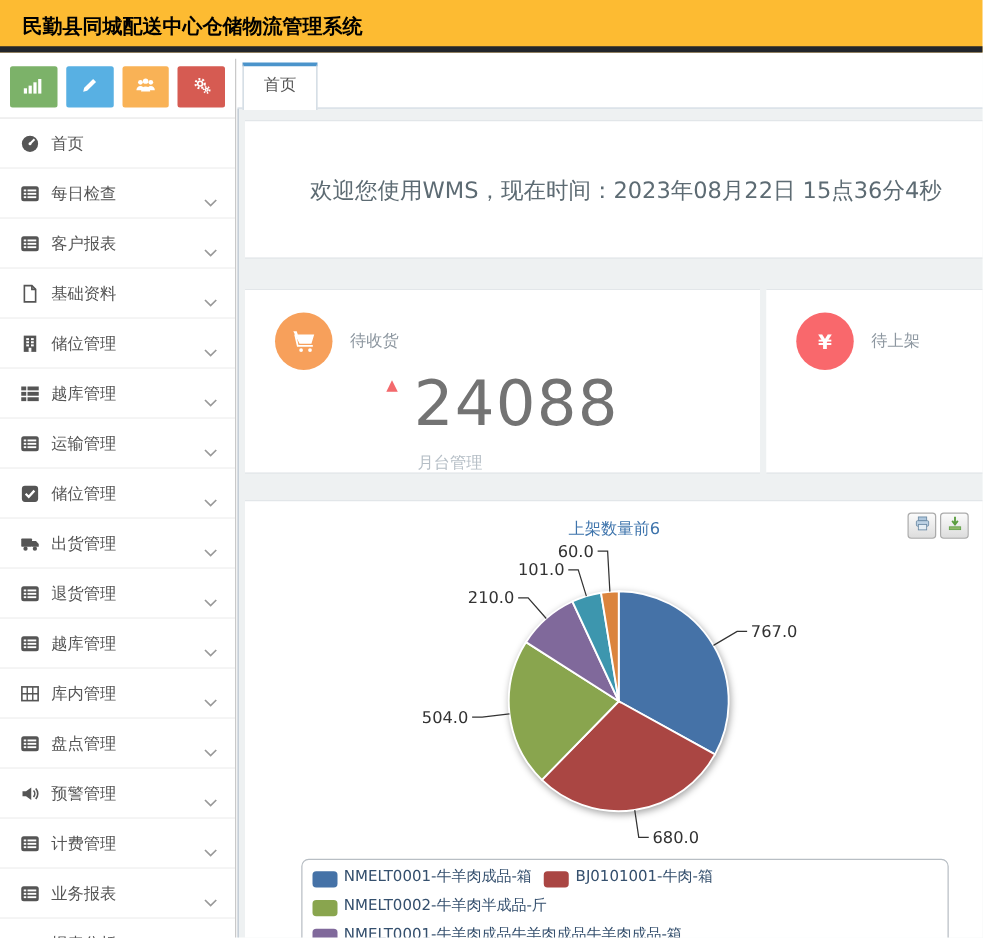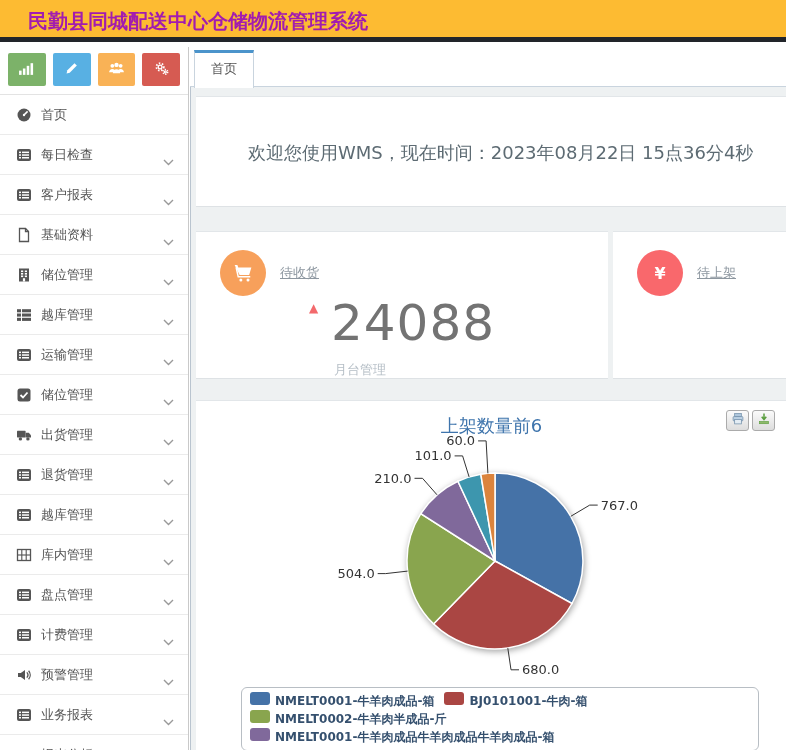--- a/index.html
+++ b/index.html
@@ -2,22 +2,22 @@
 <html><head>
 <meta charset="utf-8">
 <style>
   * { margin:0; padding:0; box-sizing:border-box; }
   html,body { width:786px; height:750px; overflow:hidden; background:#fff;
     font-family:"DejaVu Sans","Liberation Sans",sans-serif; }
 
   
   .app-header { position:absolute; left:0; top:0; width:786px; height:42px;
     background:#FDBB32; border-bottom:5px solid #22252A; }
-  .app-title { display:block; line-height:42px; padding-left:28px;
-    font-size:20px; font-weight:bold; color:#a21caf; }
+  .app-title { display:block; line-height:42px; padding-left:18px;
+    font-size:16px; font-weight:bold; color:#000000; }
 
   
   .sidebar { position:absolute; left:0; top:47px; width:189px; height:703px;
     background:#fff; border-right:1px solid #C9C9C9; }
   .side-toolbar { display:flex; gap:7px; padding:6px 8px 8px 8px;
     border-bottom:1px solid #E3E3E3; }
   .tool-btn { width:38px; height:33px; border:none; border-radius:2px;
     display:flex; align-items:center; justify-content:center; cursor:pointer; }
   .tool-btn svg { width:17px; height:15px; }
   .side-menu { width:100%; }
@@ -55,46 +55,46 @@
   .stat-card { background:#fff; border-top:1px solid #E2E6E9;
     border-bottom:1px solid #DEE2E5; position:relative; height:148px; }
   .stat-card.first { width:412px; }
   .stat-card.second { flex:1; }
   .stat-head { position:absolute; left:24px; top:18px; display:flex;
     align-items:center; }
   .stat-circle { width:46px; height:46px; border-radius:50%; display:flex;
     align-items:center; justify-content:center; }
   .stat-circle svg { width:20px; height:20px; }
   .stat-circle .yen { color:#fff; font-size:16px; font-weight:bold; }
-  .stat-title { margin-left:14px; font-size:13px; color:#8D97A0;text-decoration:underline; }
+  .stat-title { margin-left:14px; font-size:13px; color:#8D97A0; }
   .stat-center { position:absolute; left:0; top:62px; width:100%;
     text-align:center; }
   .value-wrap { display:inline-block; text-align:left; position:relative;
     padding-left:22px; }
   .trend-up { position:absolute; left:0; top:7px; color:#F3696C; font-size:12px; }
   .stat-value { font-size:50px; color:#737373; letter-spacing:1px; }
   .stat-sub { margin-top:9px; padding-left:3px; font-size:13px; color:#B5BEC6; }
 
   
   .chart-panel { position:absolute; left:5px; top:313px; width:591px;
     height:352px; }
   .chart-title { position:absolute; left:0; top:13px; width:100%;
-    text-align:center; font-size:18px; color:#3E74AC; }
+    text-align:center; font-size:13px; color:#3E74AC; }
   .chart-toolbar { position:absolute; right:12px; top:9px; display:flex; gap:3px; }
   .chart-tool-btn { width:23px; height:21px; border:1px solid #ABABAB;
     border-radius:3px; background:linear-gradient(#FBFBFB,#DDDDDD);
     display:flex; align-items:center; justify-content:center; cursor:pointer; }
   .chart-tool-btn svg { width:14px; height:14px; }
   .pie-svg { position:absolute; left:0; top:28px; }
   .pie-shadow { filter:drop-shadow(1px 2px 3px rgba(0,0,0,0.35)); }
   .chart-legend { position:absolute; left:45px; top:286px; width:518px;
     border:1px solid #B8BEC4; border-radius:6px; background:#fff;
     padding:4px 8px; line-height:18px; font-size:12px; color:#35506E; }
-  .legend-item { display:inline-flex; align-items:flex-start; margin-right:10px;
-    white-space:nowrap; cursor:pointer;font-weight:bold; }
+  .legend-item { display:inline-flex; align-items:flex-end; margin-right:10px;
+    white-space:nowrap; cursor:pointer; }
   .legend-swatch { display:inline-block; width:20px; height:13px;
     border-radius:3px; margin-right:5px; flex:none; }
 </style>
 </head>
 <body>
 
 <div class="app-header">
   <span class="app-title">民勤县同城配送中心仓储物流管理系统</span>
 </div>
 
@@ -328,43 +328,43 @@
             </g>
           </svg></span>
     <span class="mi-label">盘点管理</span>
     <span class="mi-chevron"><svg viewBox="0 0 11 7">
             <polyline points="1,1 5.5,5.5 10,1" fill="none" stroke="#999" stroke-width="1.4"></polyline>
           </svg></span>
   </div>
 
   <div class="menu-item">
     <span class="mi-icon"><svg viewBox="0 0 16 16">
-            <rect x="1" y="2" width="14" height="12" rx="2" fill="#555"></rect>
-            <g fill="#fff">
-              <rect x="3" y="4.6" width="2" height="1.5"></rect>
-              <rect x="6" y="4.6" width="7" height="1.5"></rect>
-              <rect x="3" y="7.3" width="2" height="1.5"></rect>
-              <rect x="6" y="7.3" width="7" height="1.5"></rect>
-              <rect x="3" y="10" width="2" height="1.5"></rect>
-              <rect x="6" y="10" width="7" height="1.5"></rect>
-            </g>
-          </svg></span>
-    <span class="mi-label">计费管理</span>
-    <span class="mi-chevron"><svg viewBox="0 0 11 7">
-            <polyline points="1,1 5.5,5.5 10,1" fill="none" stroke="#999" stroke-width="1.4"></polyline>
-          </svg></span>
-  </div>
-
-  <div class="menu-item">
-    <span class="mi-icon"><svg viewBox="0 0 16 16">
             <path d="M2 6v4h2.8L9 13V3L4.8 6z" fill="#555"></path>
             <path d="M10.8 5.4a3.8 3.8 0 0 1 0 5.2" stroke="#555" fill="none" stroke-width="1.3"></path>
             <path d="M12.6 3.8a6.3 6.3 0 0 1 0 8.4" stroke="#555" fill="none" stroke-width="1.3"></path>
           </svg></span>
     <span class="mi-label">预警管理</span>
+    <span class="mi-chevron"><svg viewBox="0 0 11 7">
+            <polyline points="1,1 5.5,5.5 10,1" fill="none" stroke="#999" stroke-width="1.4"></polyline>
+          </svg></span>
+  </div>
+
+  <div class="menu-item">
+    <span class="mi-icon"><svg viewBox="0 0 16 16">
+            <rect x="1" y="2" width="14" height="12" rx="2" fill="#555"></rect>
+            <g fill="#fff">
+              <rect x="3" y="4.6" width="2" height="1.5"></rect>
+              <rect x="6" y="4.6" width="7" height="1.5"></rect>
+              <rect x="3" y="7.3" width="2" height="1.5"></rect>
+              <rect x="6" y="7.3" width="7" height="1.5"></rect>
+              <rect x="3" y="10" width="2" height="1.5"></rect>
+              <rect x="6" y="10" width="7" height="1.5"></rect>
+            </g>
+          </svg></span>
+    <span class="mi-label">计费管理</span>
     <span class="mi-chevron"><svg viewBox="0 0 11 7">
             <polyline points="1,1 5.5,5.5 10,1" fill="none" stroke="#999" stroke-width="1.4"></polyline>
           </svg></span>
   </div>
 
   <div class="menu-item">
     <span class="mi-icon"><svg viewBox="0 0 16 16">
             <rect x="1" y="2" width="14" height="12" rx="2" fill="#555"></rect>
             <g fill="#fff">
               <rect x="3" y="4.6" width="2" height="1.5"></rect>

